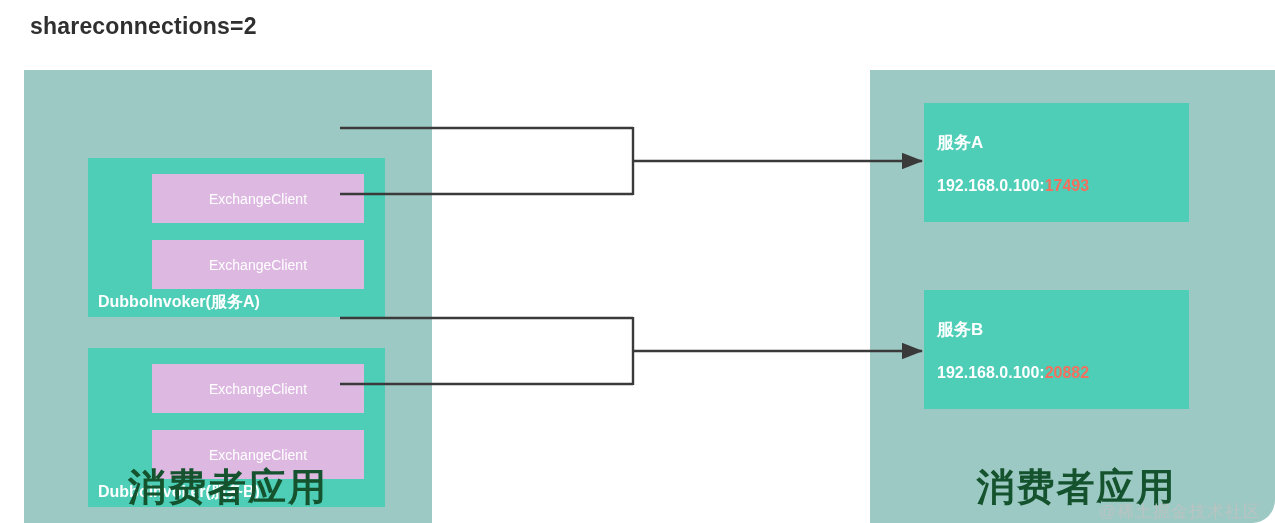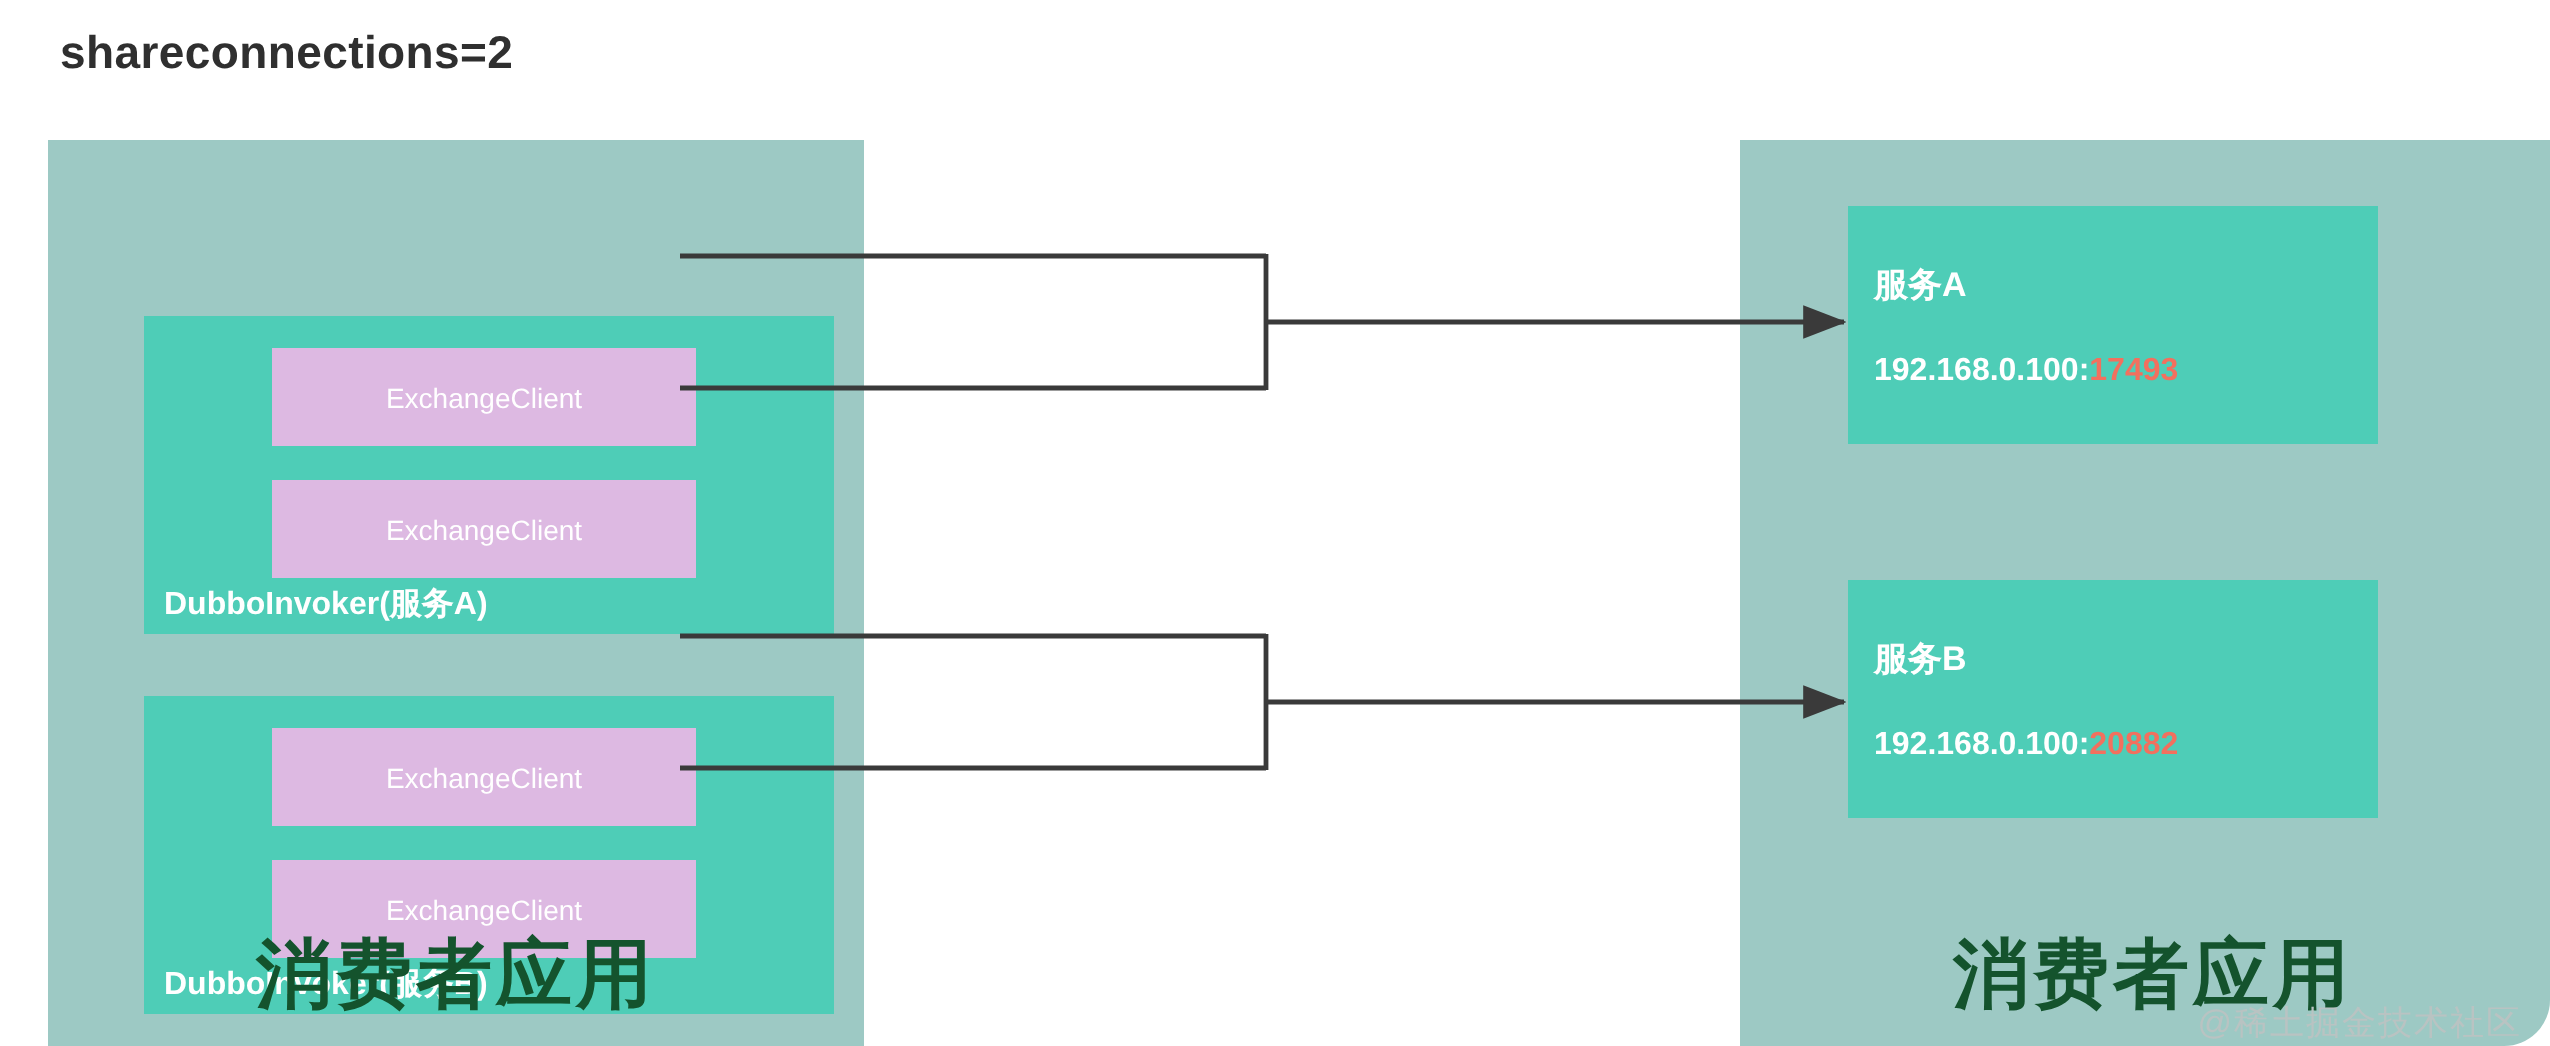--- a/index.html
+++ b/index.html
@@ -60,22 +60,22 @@
     font-weight: bold;
     letter-spacing: 2px;
   }
   #provider-panel .app-panel-label {
     bottom: 10px;
   }
 
   
   .invoker {
     position: absolute;
-    left: 48px;
-    width: 345px;
+    left: 64px;
+    width: 297px;
     background: #4ecdb7;
   }
   #invoker-a { top: 88px;  height: 159px; }
   #invoker-b { top: 278px; height: 159px; }
 
   .invoker-label {
     position: absolute;
     left: 10px;
     bottom: 4px;
     color: #ffffff;

